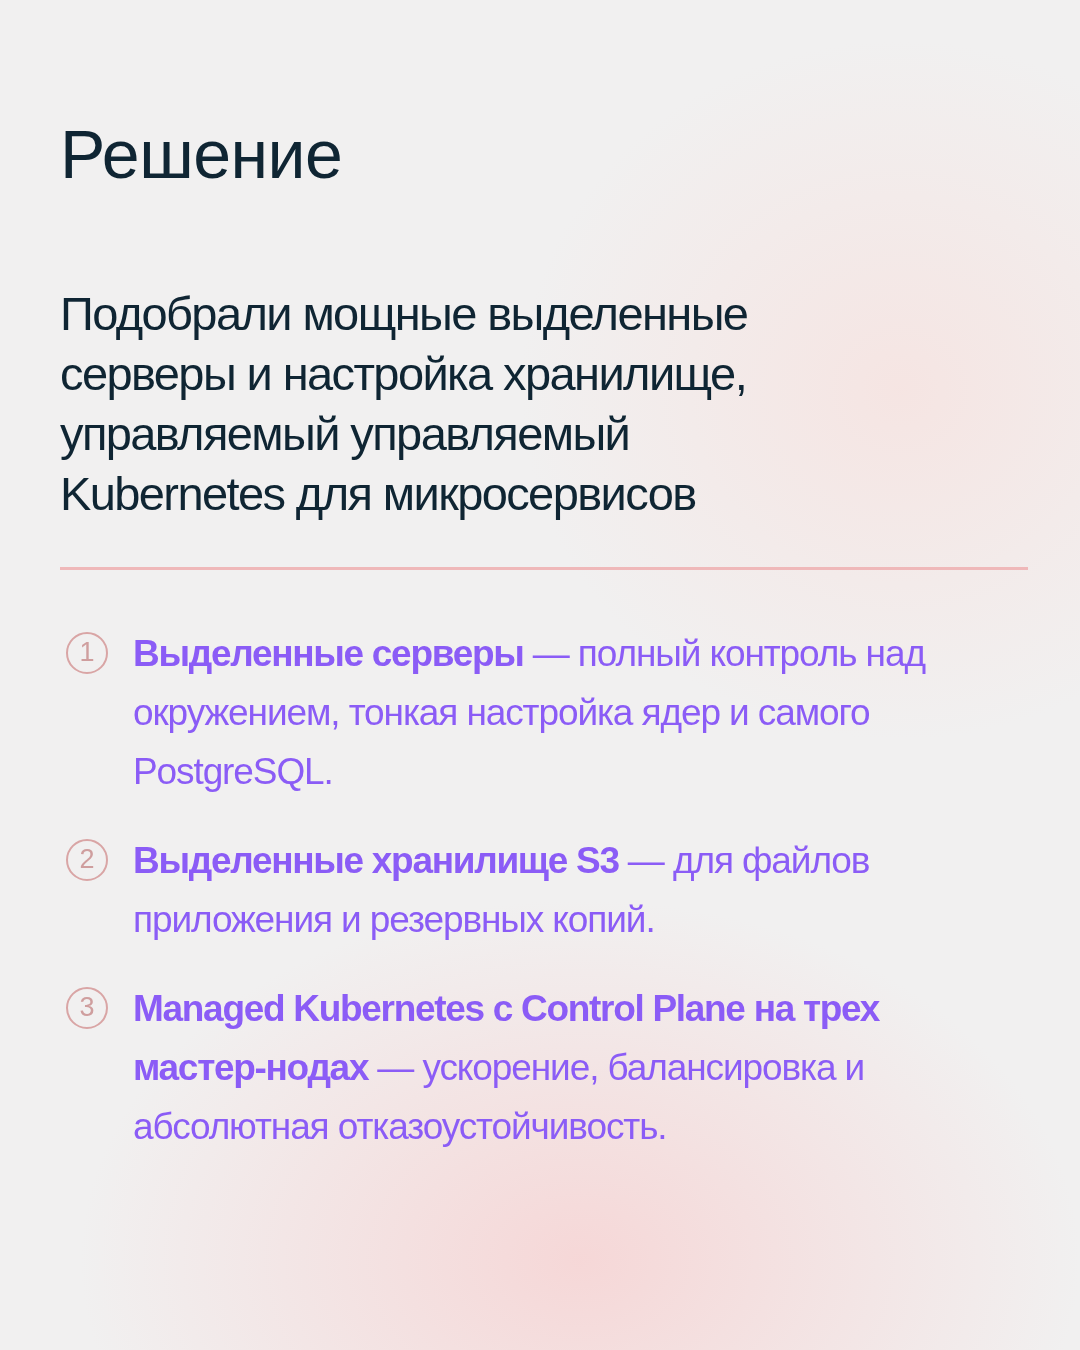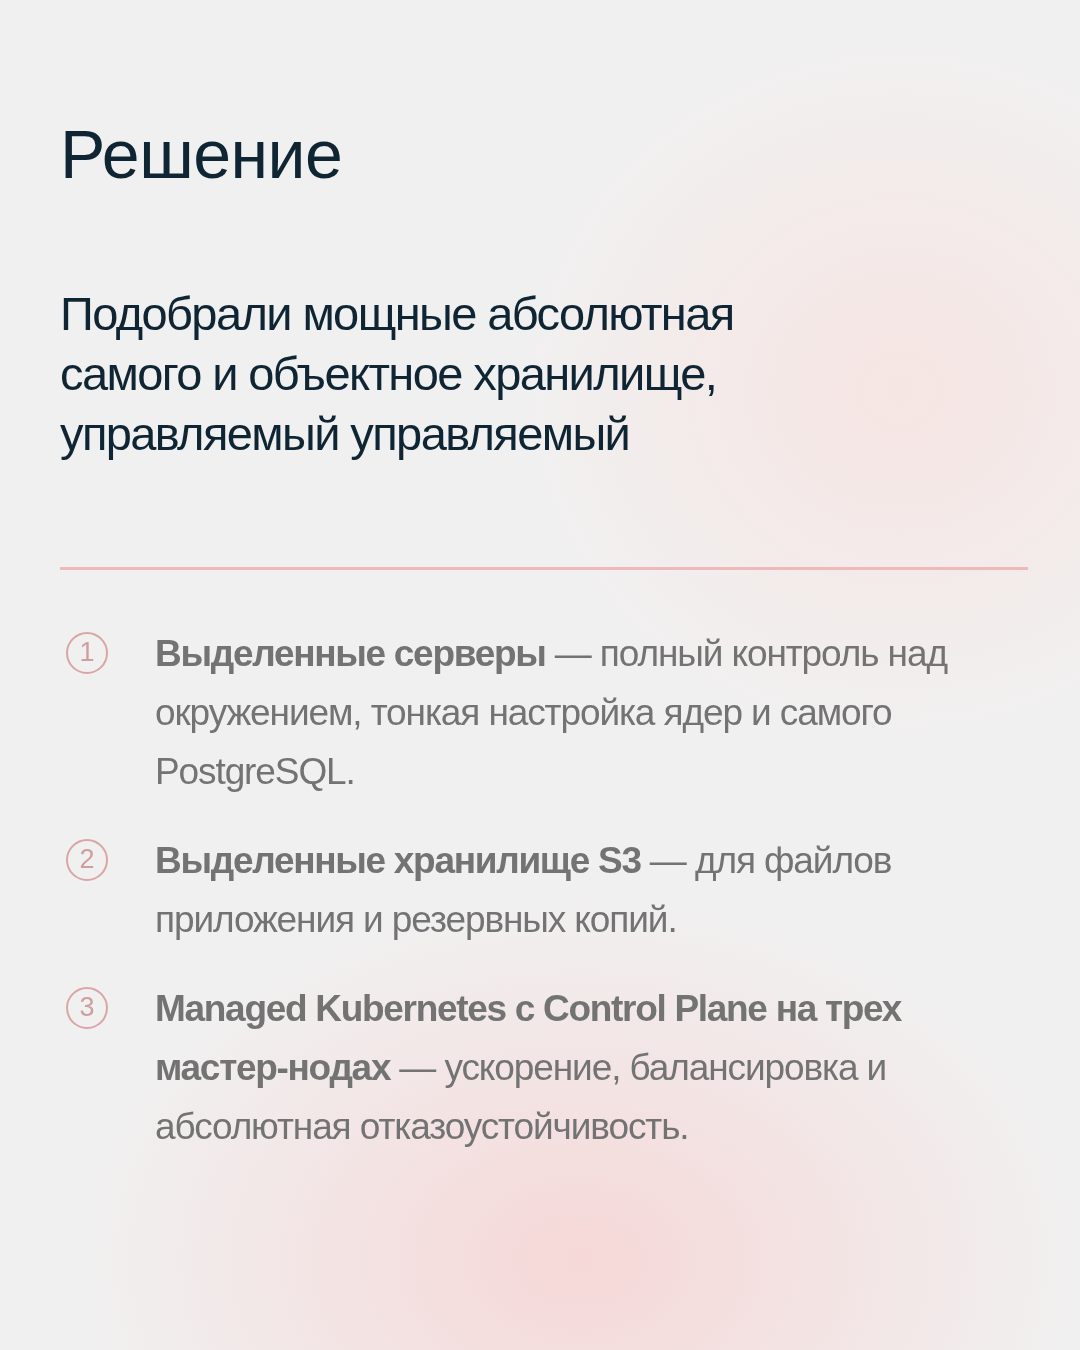--- a/index.html
+++ b/index.html
@@ -35,41 +35,42 @@
       background: #efb8b9;
     }
     .items { position: absolute; left: 0; top: 0; }
     .item { position: absolute; left: 0; width: 1000px; }
     .num {
       position: absolute; left: 66px; width: 42px; height: 42px;
       border: 2.5px solid #d9a5a5; border-radius: 50%; box-sizing: border-box;
       color: #cf9e9e; font-size: 27px; line-height: 37px; text-align: center;
     }
     .text {
-      position: absolute; left: 155px; width: 860px;
-      font-size: 37px; line-height: 59px; letter-spacing: -1.1px; color: #737373;
+      position: absolute; left: 133px; width: 860px;
+      font-size: 37px; line-height: 59px; letter-spacing: -1.1px; color: #8b5cf6;
     }
     .text b { font-weight: 700; letter-spacing: -1.3px; }
     .item-1 { top: 624px; } .item-1 .num { top: 8px; }
     .item-2 { top: 831px; } .item-2 .num { top: 8px; }
     .item-3 { top: 979px; } .item-3 .num { top: 8px; }
   </style>
 </head>
 <body>
 
 <div class="bg-glow-top"></div>
 <div class="bg-glow-bottom"></div>
 
 <div class="content">
   <h1 class="title">Решение</h1>
 
   <p class="lead">
-    <span>Подобрали мощные абсолютная</span><br>
-    <span>самого и объектное хранилище,</span><br>
+    <span>Подобрали мощные выделенные</span><br>
+    <span>серверы и настройка хранилище,</span><br>
     <span>управляемый управляемый</span><br>
+    <span>Kubernetes для микросервисов</span>
   </p>
 
   <div class="divider"></div>
 
   <div class="items">
     <div class="item item-1">
       <div class="num">1</div>
       <div class="text"><b>Выделенные серверы</b><span> — полный контроль над окружением, тонкая настройка ядер и самого PostgreSQL.</span></div>
     </div>
 

